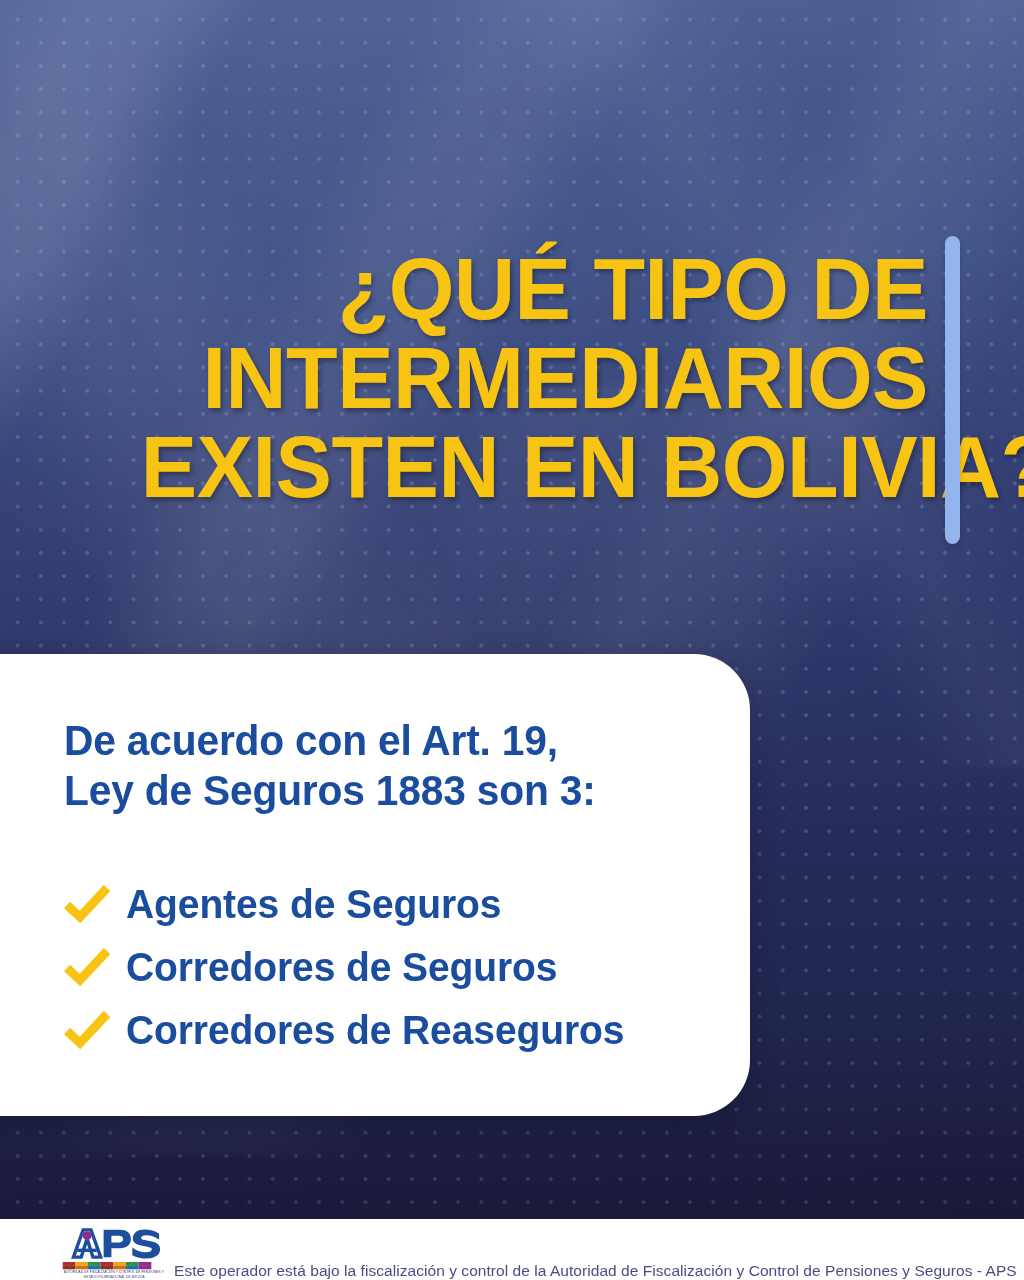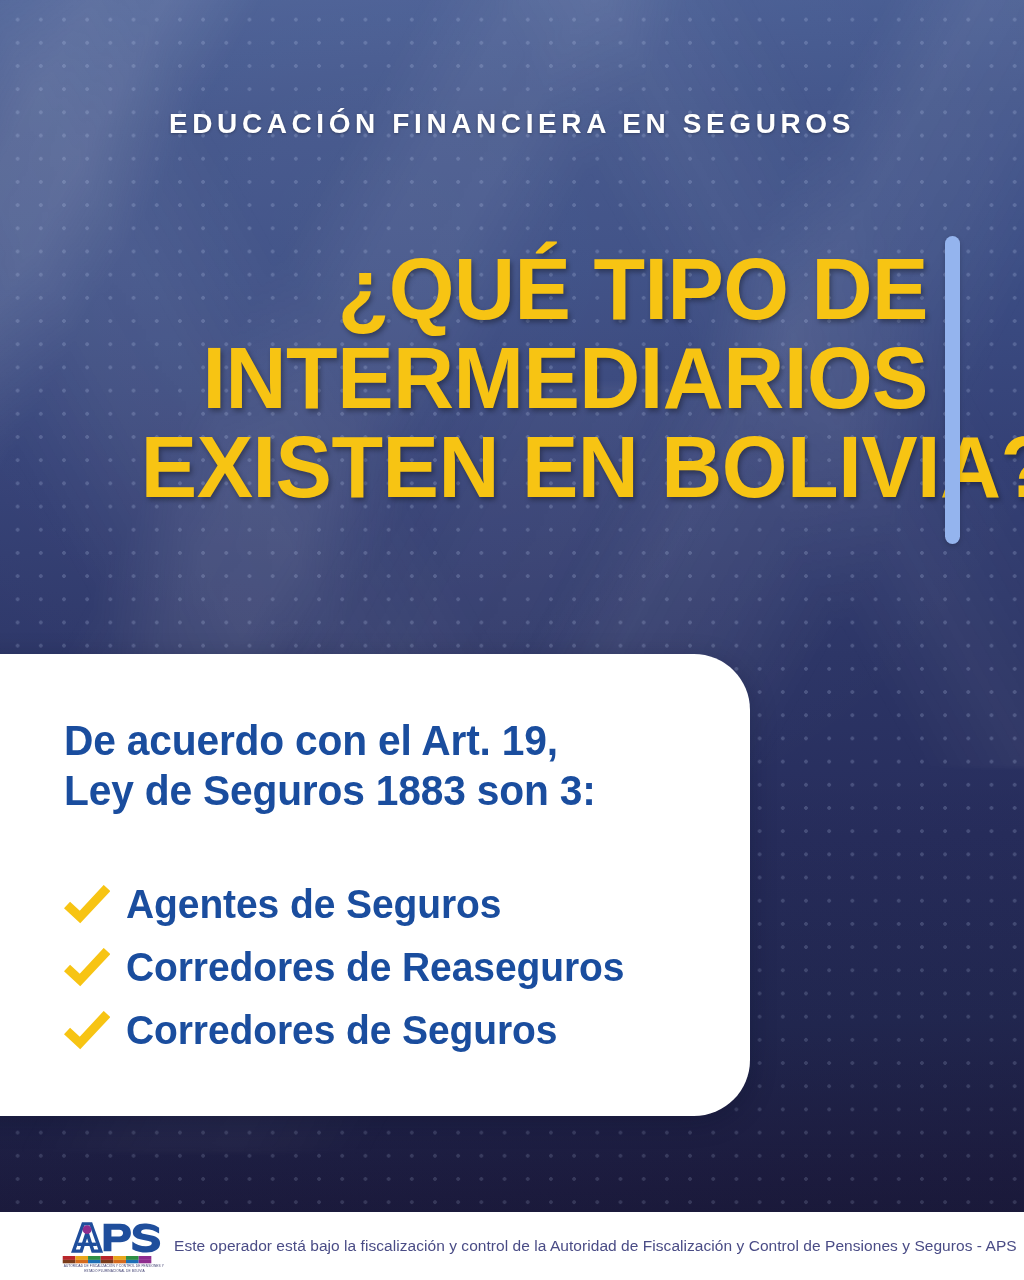--- a/index.html
+++ b/index.html
@@ -153,24 +153,24 @@
     letter-spacing: -0.1px;
     transform: scaleX(0.975);
     transform-origin: left center;
     white-space: nowrap;
   }
 
   
   .footer {
     position: absolute;
     left: 0; bottom: 0;
-    width: 1024px; height: 68px;
+    width: 1024px; height: 61px;
     background: #ffffff;
     display: flex;
-    align-items: center;
+    align-items: flex-end;
   }
   .footer-logo {
     margin-left: 52px;
     width: 112px;
     flex: 0 0 112px;
     display: block;
   }
   .footer-text {
     margin-left: 10px;
     color: #4a4c86;
@@ -184,21 +184,20 @@
 <body>
 
 <div id="poster">
 
   <div class="bg-base"></div>
   <div class="bg-streaks"></div>
   <div class="bg-streaks2"></div>
   <div class="bg-dots"></div>
   <div class="bg-vignette"></div>
 
-  <div class="eyebrow">EDUCACIÓN FINANCIERA EN SEGUROS</div>
 
   <div class="headline">
     <span class="hl-line">¿QUÉ TIPO DE</span>
     <span class="hl-line">INTERMEDIARIOS</span>
     <span class="hl-line">EXISTEN EN BOLIVIA?</span>
   </div>
 
   <div class="accent-bar"></div>
 
   <div class="card">
@@ -214,28 +213,28 @@
         <svg class="check-icon" viewBox="0 0 46 40">
           <path d="M3 20 L16 32 L43 3" fill="none" stroke="#f7c413" stroke-width="9" stroke-linecap="butt" stroke-linejoin="miter"></path>
         </svg>
         <span class="bullet-label">Agentes de Seguros</span>
       </div>
 
       <div class="bullet-row">
         <svg class="check-icon" viewBox="0 0 46 40">
           <path d="M3 20 L16 32 L43 3" fill="none" stroke="#f7c413" stroke-width="9" stroke-linecap="butt" stroke-linejoin="miter"></path>
         </svg>
-        <span class="bullet-label">Corredores de Reaseguros</span>
+        <span class="bullet-label">Corredores de Seguros</span>
       </div>
 
       <div class="bullet-row">
         <svg class="check-icon" viewBox="0 0 46 40">
           <path d="M3 20 L16 32 L43 3" fill="none" stroke="#f7c413" stroke-width="9" stroke-linecap="butt" stroke-linejoin="miter"></path>
         </svg>
-        <span class="bullet-label">Corredores de Seguros</span>
+        <span class="bullet-label">Corredores de Reaseguros</span>
       </div>
 
     </div>
   </div>
 
   <div class="footer">
 
     <svg class="footer-logo" viewBox="0 0 230 112">
 
       <path d="M44 66 L64 10 L80 10 L100 66 L84 66 L72 28 L60 66 Z" fill="none" stroke="#1f4e9c" stroke-width="7"></path>

